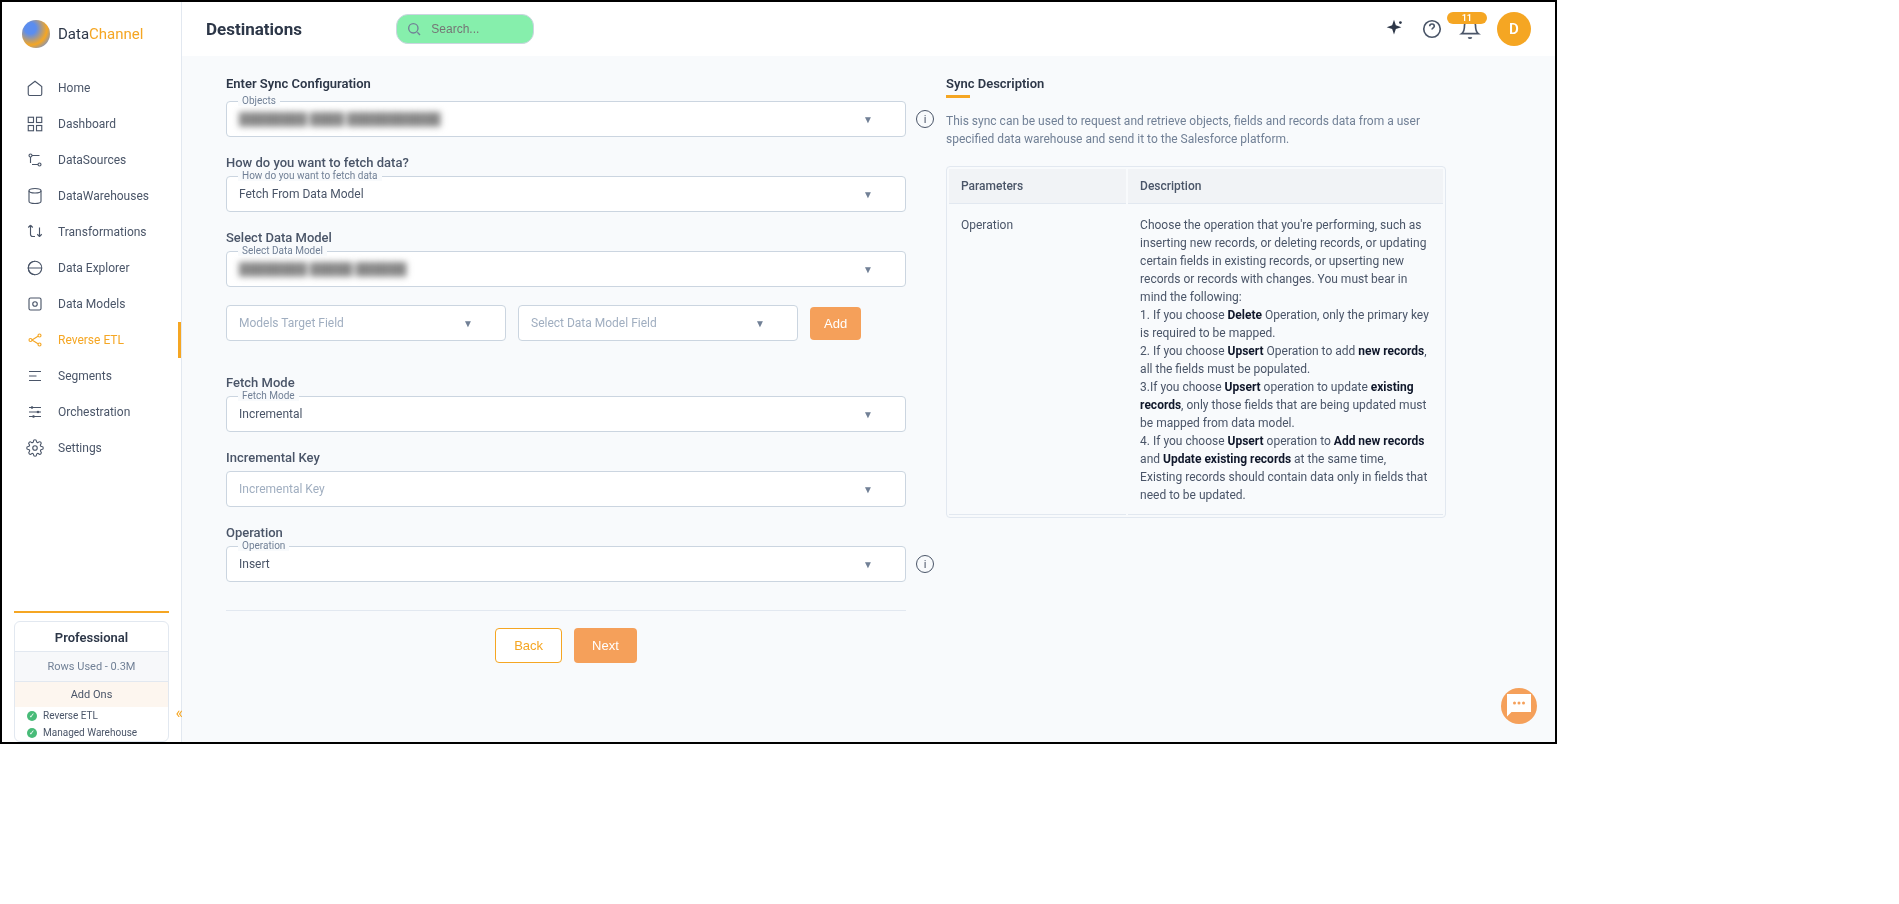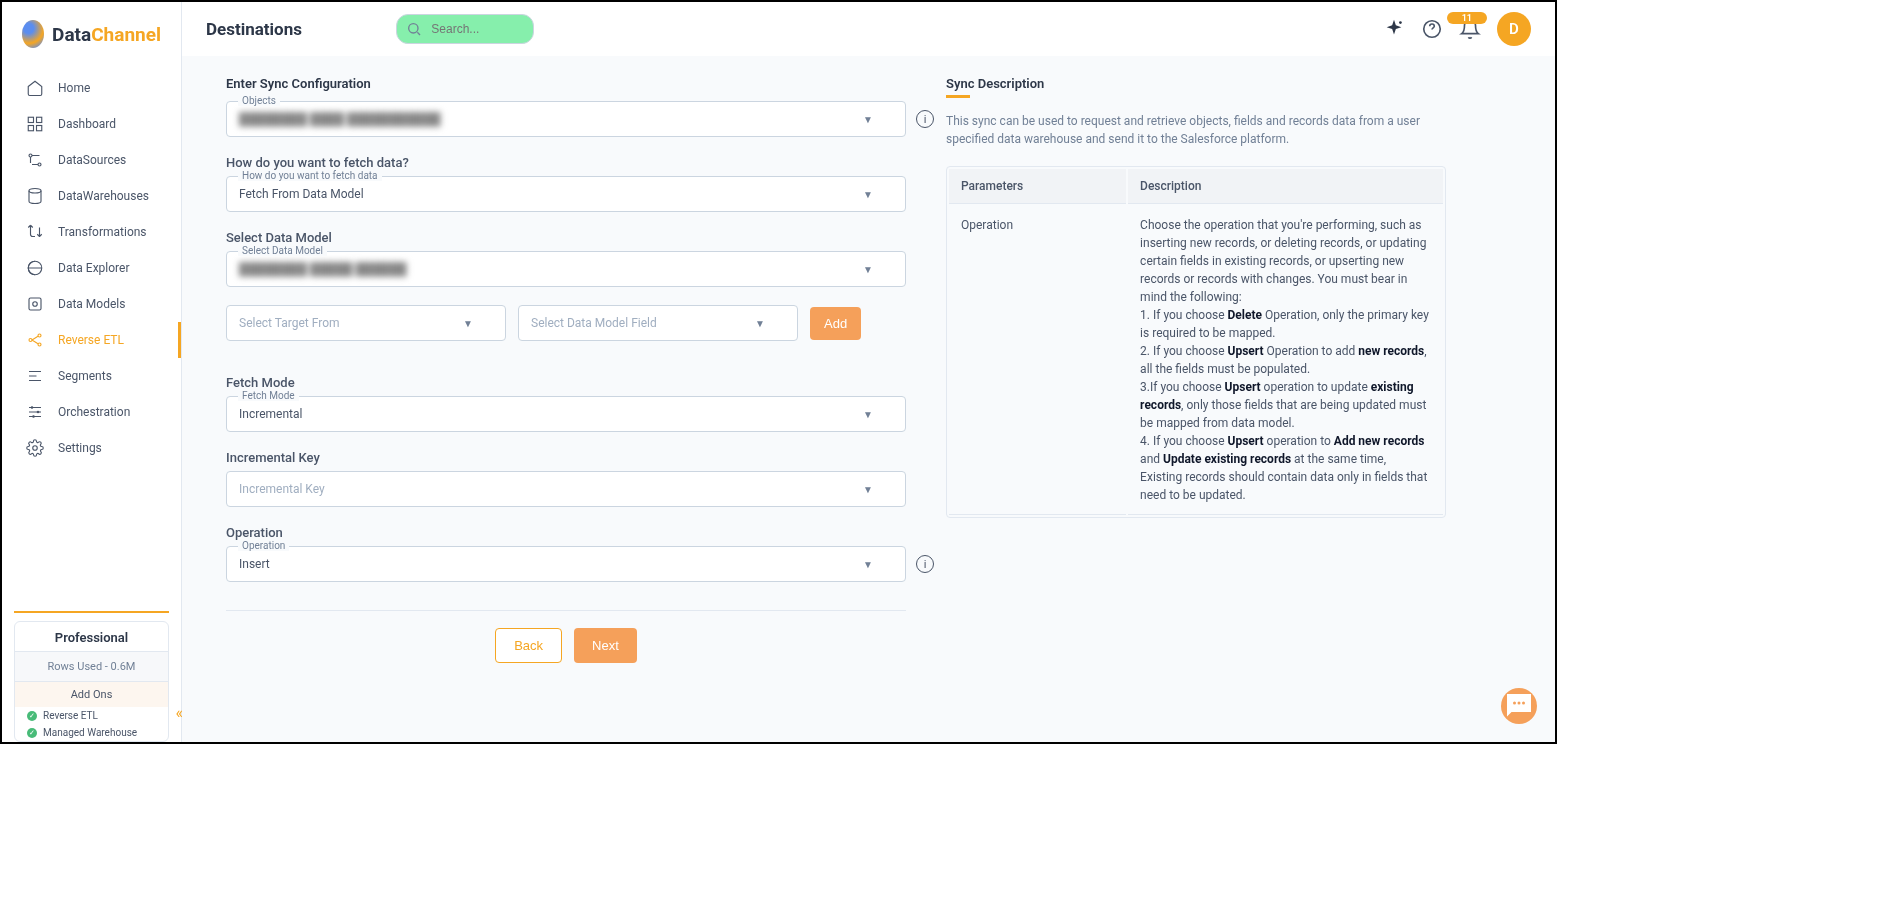--- a/index.html
+++ b/index.html
@@ -2,21 +2,21 @@
 <html><head>
 <meta charset="utf-8">
 <style>
 * { box-sizing: border-box; margin: 0; padding: 0; }
 body { font-family: -apple-system, BlinkMacSystemFont, "Segoe UI", Roboto, sans-serif; background: #fff; color: #4a5568; font-size: 13px; border: 2px solid #000; width: 1557px; height: 744px; overflow: hidden; position: relative; }
 
 
 .sidebar { position: absolute; left: 0; top: 0; width: 180px; height: 100%; background: #fff; border-right: 1px solid #e2e8f0; display: flex; flex-direction: column; }
 .logo { display: flex; align-items: center; padding: 18px 20px; gap: 8px; }
 .logo-icon { width: 28px; height: 28px; background: radial-gradient(circle at 30% 30%, #5b8def 20%, #f5a623 60%, #5b8def 90%); border-radius: 50%; position: relative; }
-.logo-text { font-size: 19px; font-weight: 700; }
+.logo-text { font-size: 15px; font-weight: 400; }
 .logo-text .dark { color: #2d3748; }
 .logo-text .orange { color: #f5a623; }
 .nav { flex: 1; padding: 4px 0; }
 .nav-item { display: flex; align-items: center; gap: 14px; padding: 9px 24px; color: #4a5568; cursor: pointer; font-size: 12px; position: relative; }
 .nav-item.active { color: #f5a623; }
 .nav-item.active::after { content: ''; position: absolute; right: 0; top: 0; bottom: 0; width: 3px; background: #f5a623; }
 .nav-icon { width: 18px; height: 18px; display: flex; align-items: center; justify-content: center; }
 
 .sidebar-footer { border-top: 2px solid #f5a623; padding: 0; margin: 0 12px; }
 .plan-card { background: #fff; border: 1px solid #e2e8f0; border-radius: 6px; margin-top: 8px; padding: 8px 0 0; text-align: center; }
@@ -183,21 +183,21 @@
             <circle cx="12" cy="12" r="3"></circle>
             <path d="M19.4 15a1.65 1.65 0 00.33 1.82l.06.06a2 2 0 01-2.83 2.83l-.06-.06a1.65 1.65 0 00-1.82-.33 1.65 1.65 0 00-1 1.51V21a2 2 0 01-4 0v-.09a1.65 1.65 0 00-1-1.51 1.65 1.65 0 00-1.82.33l-.06.06a2 2 0 01-2.83-2.83l.06-.06a1.65 1.65 0 00.33-1.82 1.65 1.65 0 00-1.51-1H3a2 2 0 010-4h.09a1.65 1.65 0 001.51-1 1.65 1.65 0 00-.33-1.82l-.06-.06a2 2 0 012.83-2.83l.06.06a1.65 1.65 0 001.82.33h0a1.65 1.65 0 001-1.51V3a2 2 0 014 0v.09a1.65 1.65 0 001 1.51 1.65 1.65 0 001.82-.33l.06-.06a2 2 0 012.83 2.83l-.06.06a1.65 1.65 0 00-.33 1.82v0a1.65 1.65 0 001.51 1H21a2 2 0 010 4h-.09a1.65 1.65 0 00-1.51 1z"></path>
           </svg>
         </span>
       <span>Settings</span>
     </div>
   </div>
   <div class="sidebar-footer">
     <div class="plan-card">
       <div class="plan-name">Professional</div>
-      <div class="plan-rows">Rows Used - 0.6M</div>
+      <div class="plan-rows">Rows Used - 0.3M</div>
       <div class="plan-addons">Add Ons</div>
       <div class="addon-item">
           <span class="addon-check">✓</span>
           <span>Reverse ETL</span>
         </div>
       <div class="addon-item">
           <span class="addon-check">✓</span>
           <span>Managed Warehouse</span>
         </div>
     </div>
@@ -259,21 +259,21 @@
     <div class="form-group">
       <span class="float-label">Select Data Model</span>
       <div class="select-field">
         <span class="blurred">████████ █████ ██████</span>
         <span class="select-caret">▼</span>
       </div>
     </div>
 
     <div class="field-row">
       <div class="select-field" style="flex:0 0 280px">
-        <span class="placeholder">Select Target From</span>
+        <span class="placeholder">Models Target Field</span>
         <span class="select-caret">▼</span>
       </div>
       <div class="select-field" style="flex:0 0 280px">
         <span class="placeholder">Select Data Model Field</span>
         <span class="select-caret">▼</span>
       </div>
       <button class="add-btn">Add</button>
     </div>
 
     <div style="height:16px"></div>

